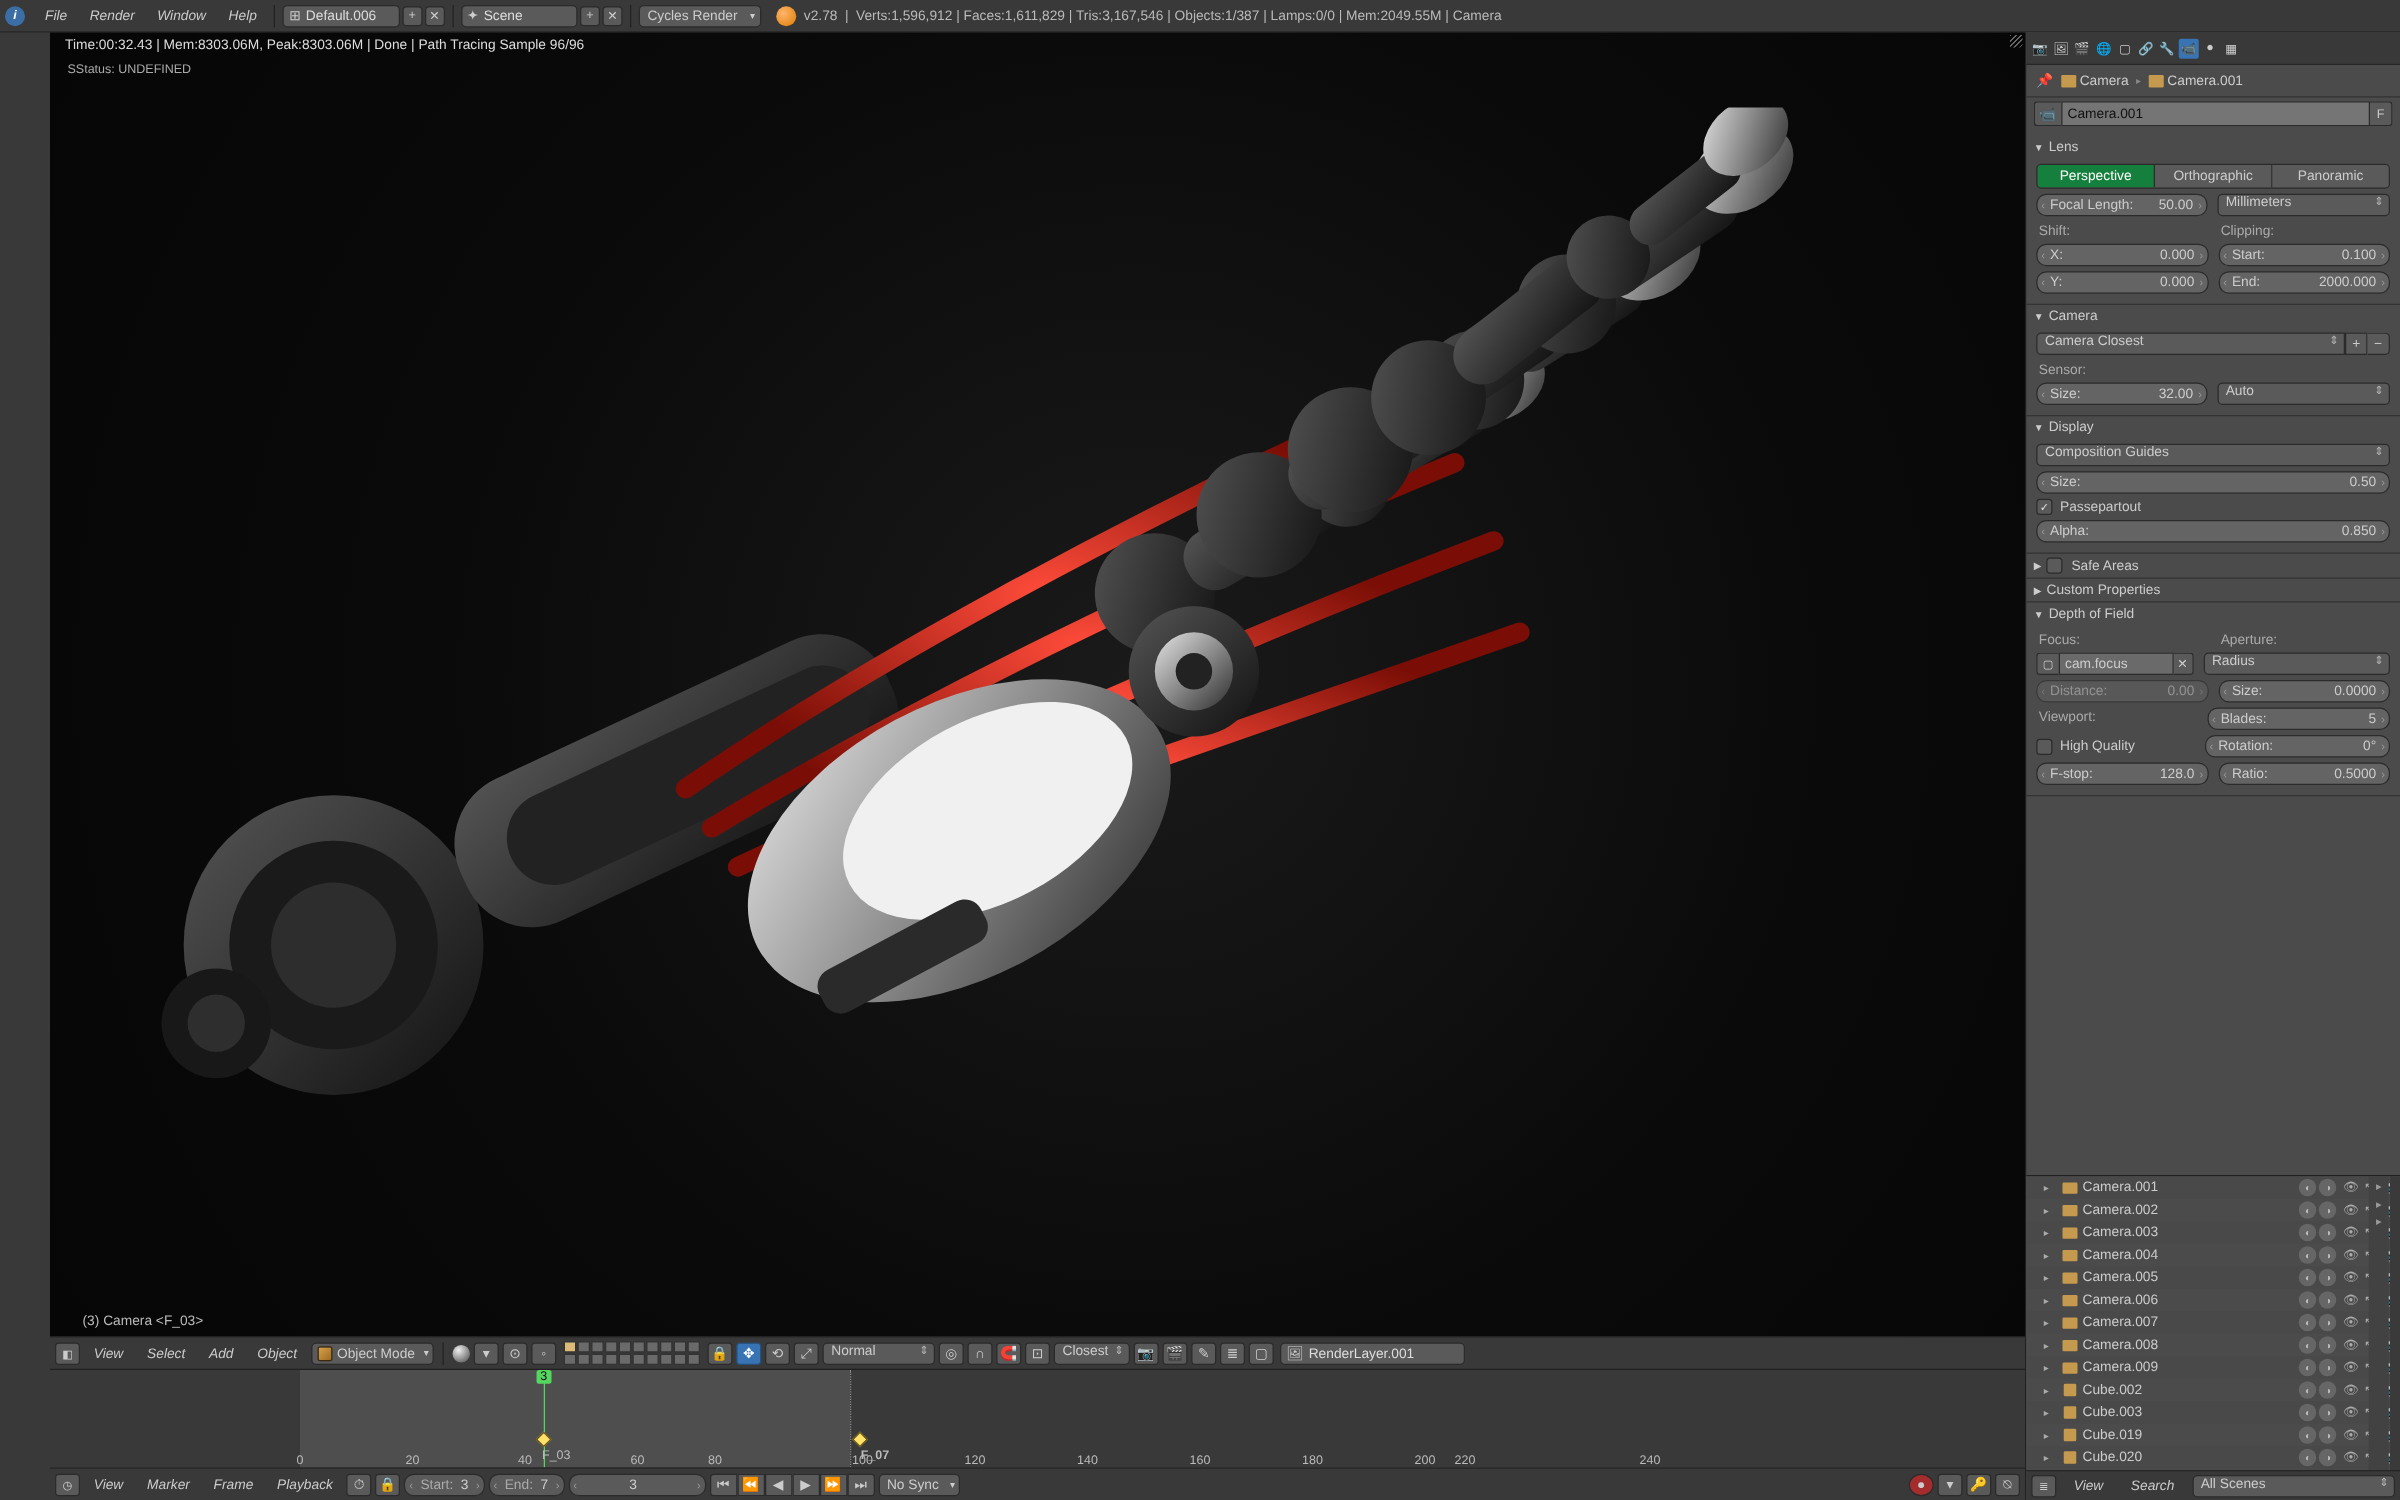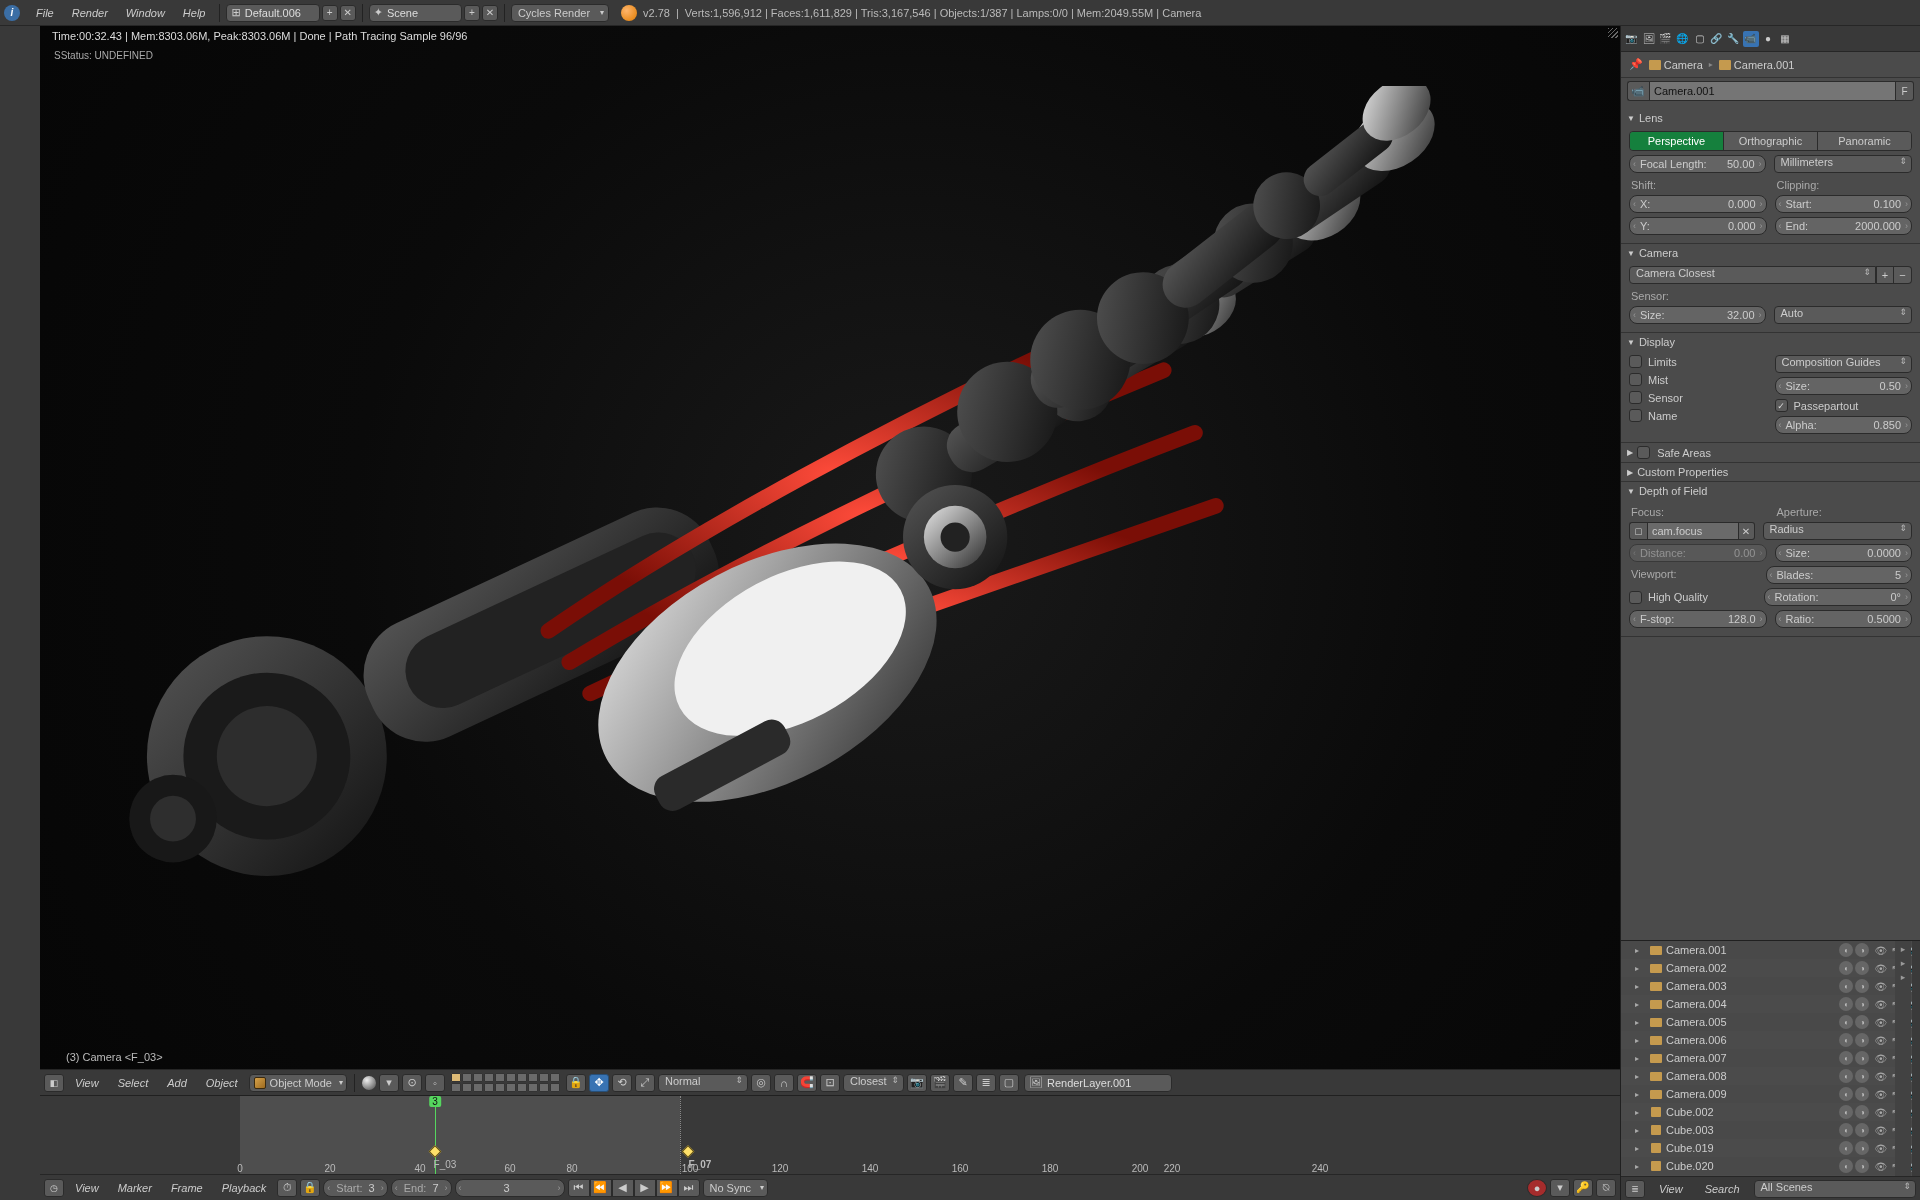--- a/index.html
+++ b/index.html
@@ -502,38 +502,20 @@
         </div>
       </div>
 
       <div class="panel">
         <div class="panel-hdr">
             <span class="tri">▼</span>
             <span>Display</span>
           </div>
         <div class="panel-body">
           <div class="row2">
-            <div style="display:flex;flex-direction:column;gap:5px;">
-              <div class="chk">
-                  <span class="box"></span>
-                  <span>Limits</span>
-                </div>
-              <div class="chk">
-                  <span class="box"></span>
-                  <span>Mist</span>
-                </div>
-              <div class="chk">
-                  <span class="box"></span>
-                  <span>Sensor</span>
-                </div>
-              <div class="chk">
-                  <span class="box"></span>
-                  <span>Name</span>
-                </div>
-            </div>
             <div style="display:flex;flex-direction:column;gap:4px;">
               <div class="dropf">
                   <span>Composition Guides</span>
                 </div>
               <div class="numf">
                   <span>Size:</span>
                   <span>0.50</span>
                 </div>
               <div class="chk">
                   <span class="box on"></span>

